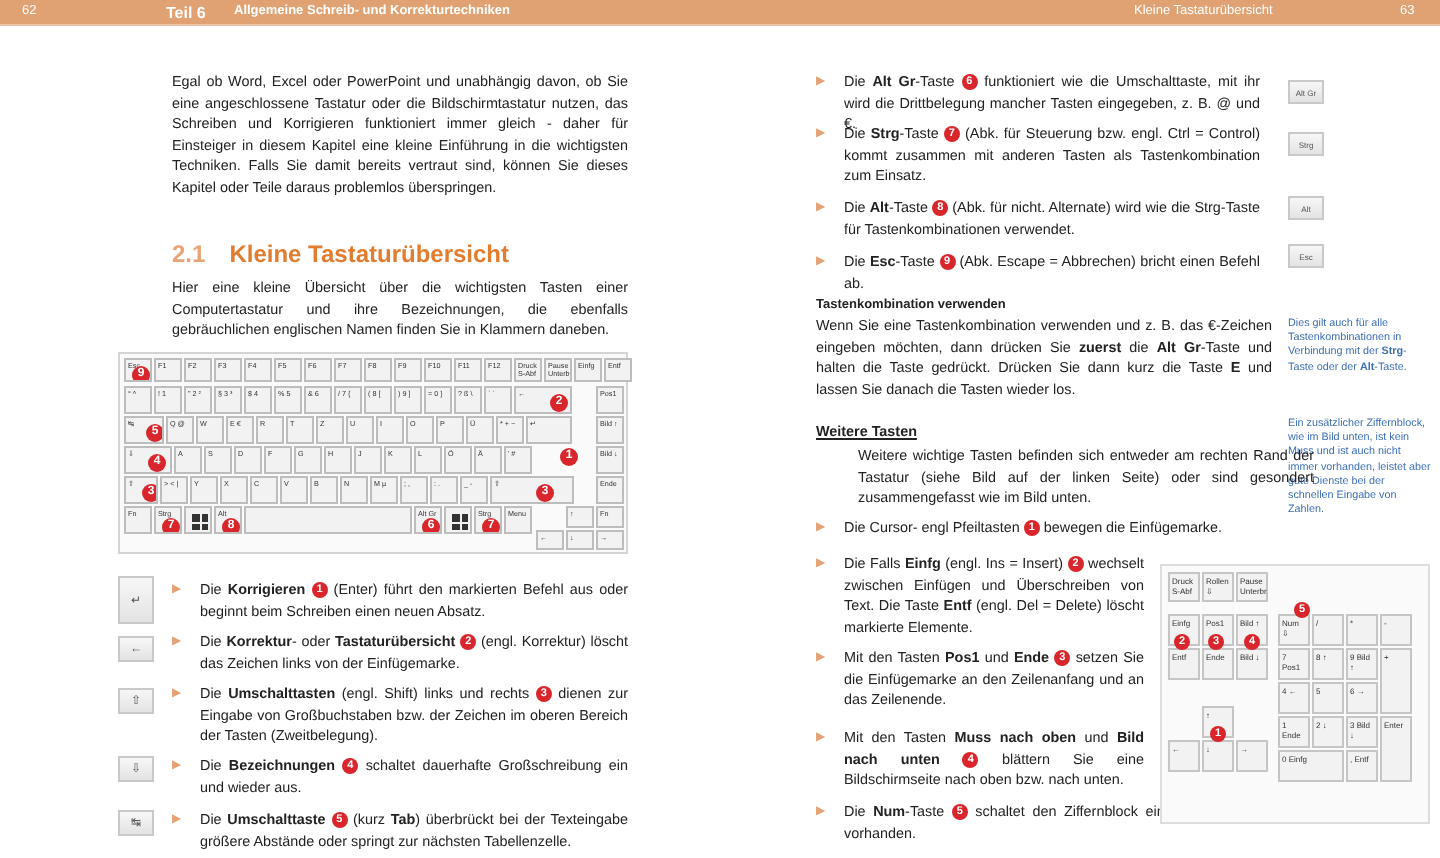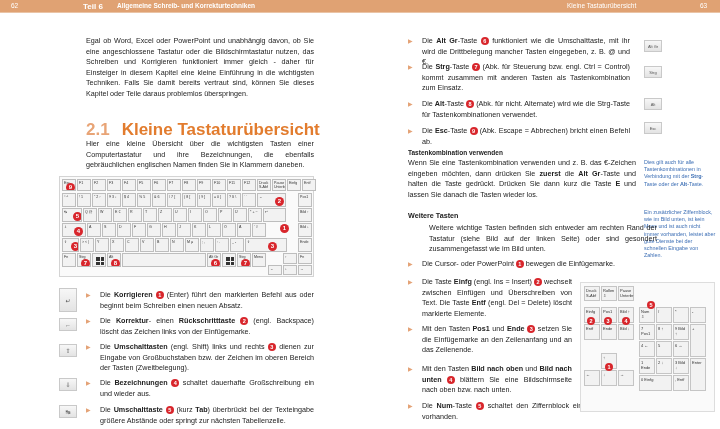--- a/index.html
+++ b/index.html
@@ -7,21 +7,21 @@
   body { font-family: "Liberation Sans", sans-serif; color: #222; position: relative; }
   .header { position: absolute; left: 0; top: 0; width: 720px; height: 13px; background: #e0a273; border-bottom: 1px solid #eac4a6; color: #fff; font-size: 6.5px; }
   .header span { position: absolute; top: 2px; white-space: nowrap; }
   .hdr-pl { left: 11px; }
   .hdr-part { left: 83px; font-weight: bold; font-size: 8px; top: 1px; }
   .hdr-chap { left: 117px; font-weight: bold; }
   .hdr-sec { left: 567px; }
   .hdr-pr { left: 700px; }
   .p { position: absolute; font-size: 7.2px; line-height: 10.6px; text-align: justify; }
   .left-col { left: 86px; width: 228px; }
-  .sec-title { position: absolute; left: 86px; top: 120px; font-size: 17px; font-weight: bold; color: #e27c2e; white-space: nowrap; }
+  .sec-title { position: absolute; left: 86px; top: 120px; font-size: 12px; font-weight: bold; color: #e27c2e; white-space: nowrap; }
   .sec-title .num { color: #e8a476; margin-right: 12px; }
   .badge { display: inline-block; width: 8px; height: 8px; border-radius: 50%; background: #d8262c; color: #fff; font-size: 5.5px; font-weight: bold; line-height: 8px; text-align: center; vertical-align: middle; }
   .b { font-weight: bold; }
   .bullet { position: absolute; font-size: 7.2px; line-height: 10.6px; text-align: justify; }
   .bullet .arrow { position: absolute; left: -14px; top: 0; color: #e4a377; font-size: 6px; }
   .keythumb { position: absolute; border: 1px solid #c9c9c9; background: linear-gradient(#f7f7f7, #e3e3e3); color: #555; font-size: 6px; text-align: center; }
   .side { position: absolute; left: 644px; width: 72px; font-size: 5.4px; line-height: 7.2px; color: #3d6fb5; }
   .h3 { position: absolute; font-size: 7.2px; font-weight: bold; }
   
   .kbd { position: absolute; left: 59px; top: 176px; width: 255px; height: 101px; background: #fafafa; border: 1px solid #d4d4d4; }
@@ -160,48 +160,48 @@
     <div class="key" style="left: 238px; top: 88px; width: 14px; height: 10px;">→</div>
   </div>
 
 <div class="keythumb" style="left:59px;top:288px;width:18px;height:24px;line-height:24px;">↵</div>
 <div class="keythumb" style="left:59px;top:318px;width:18px;height:13px;line-height:12px;">←</div>
 <div class="keythumb" style="left:59px;top:344px;width:18px;height:13px;line-height:12px;">⇧</div>
 <div class="keythumb" style="left:59px;top:378px;width:18px;height:13px;line-height:12px;">⇩</div>
 <div class="keythumb" style="left:59px;top:405px;width:18px;height:13px;line-height:12px;">↹</div>
 
 <div class="bullet" style="left:100px;top:290px;width:214px;"><span class="arrow">▶</span><span>Die </span><span class="b">Korrigieren</span> <span class="badge">1</span><span> (Enter) führt den markierten Befehl aus oder beginnt beim Schreiben einen neuen Absatz.</span></div>
-<div class="bullet" style="left:100px;top:316px;width:214px;"><span class="arrow">▶</span><span>Die </span><span class="b">Korrektur</span><span>- einen </span><span class="b">Rückschritttaste</span> <span class="badge">2</span><span> (engl. Backspace) löscht das Zeichen links von der Einfügemarke.</span></div>
+<div class="bullet" style="left:100px;top:316px;width:214px;"><span class="arrow">▶</span><span>Die </span><span class="b">Korrektur</span><span>- oder </span><span class="b">Tastaturübersicht</span> <span class="badge">2</span><span> (engl. Korrektur) löscht das Zeichen links von der Einfügemarke.</span></div>
 <div class="bullet" style="left:100px;top:342px;width:214px;"><span class="arrow">▶</span><span>Die </span><span class="b">Umschalttasten</span><span> (engl. Shift) links und rechts </span><span class="badge">3</span><span> dienen zur Eingabe von Großbuchstaben bzw. der Zeichen im oberen Bereich der Tasten (Zweitbelegung).</span></div>
 <div class="bullet" style="left:100px;top:378px;width:214px;"><span class="arrow">▶</span><span>Die </span><span class="b">Bezeichnungen</span> <span class="badge">4</span><span> schaltet dauerhafte Großschreibung ein und wieder aus.</span></div>
 <div class="bullet" style="left:100px;top:405px;width:214px;"><span class="arrow">▶</span><span>Die </span><span class="b">Umschalttaste</span> <span class="badge">5</span><span> (kurz </span><span class="b">Tab</span><span>) überbrückt bei der Texteingabe größere Abstände oder springt zur nächsten Tabellenzelle.</span></div>
 
 <div class="bullet" style="left:422px;top:36px;width:208px;"><span class="arrow">▶</span><span>Die </span><span class="b">Alt Gr</span><span>-Taste </span><span class="badge">6</span><span> funktioniert wie die Umschalttaste, mit ihr wird die Drittbelegung mancher Tasten eingegeben, z. B. @ und €.</span></div>
 <div class="bullet" style="left:422px;top:62px;width:208px;"><span class="arrow">▶</span><span>Die </span><span class="b">Strg</span><span>-Taste </span><span class="badge">7</span><span> (Abk. für Steuerung bzw. engl. Ctrl = Control) kommt zusammen mit anderen Tasten als Tastenkombination zum Einsatz.</span></div>
 <div class="bullet" style="left:422px;top:99px;width:208px;"><span class="arrow">▶</span><span>Die </span><span class="b">Alt</span><span>-Taste </span><span class="badge">8</span><span> (Abk. für nicht. Alternate) wird wie die Strg-Taste für Tastenkombinationen verwendet.</span></div>
 <div class="bullet" style="left:422px;top:126px;width:208px;"><span class="arrow">▶</span><span>Die </span><span class="b">Esc</span><span>-Taste </span><span class="badge">9</span><span> (Abk. Escape = Abbrechen) bricht einen Befehl ab.</span></div>
 
 <div class="keythumb" style="left:644px;top:40px;width:18px;height:12px;line-height:11px;font-size:4px;">Alt Gr</div>
 <div class="keythumb" style="left:644px;top:66px;width:18px;height:12px;line-height:11px;font-size:4px;">Strg</div>
 <div class="keythumb" style="left:644px;top:98px;width:18px;height:12px;line-height:11px;font-size:4px;">Alt</div>
 <div class="keythumb" style="left:644px;top:122px;width:18px;height:12px;line-height:11px;font-size:4px;">Esc</div>
 
 <div class="h3" style="left:408px;top:149px;font-size:6.5px;">Tastenkombination verwenden</div>
 <p class="p" style="left:408px;top:158px;width:228px;"><span>Wenn Sie eine Tastenkombination verwenden und z. B. das €-Zeichen eingeben möchten, dann drücken Sie </span><span class="b">zuerst</span><span> die </span><span class="b">Alt Gr</span><span>-Taste und halten die Taste gedrückt. Drücken Sie dann kurz die Taste </span><span class="b">E</span><span> und lassen Sie danach die Tasten wieder los.</span></p>
 
 <div class="side" style="top:159px;"><span>Dies gilt auch für alle Tastenkombinationen in Verbindung mit der </span><span class="b">Strg</span><span>-Taste oder der </span><span class="b">Alt</span><span>-Taste.</span></div>
 <div class="side" style="top:209px;">Ein zusätzlicher Ziffernblock, wie im Bild unten, ist kein Muss und ist auch nicht immer vorhanden, leistet aber gute Dienste bei der schnellen Eingabe von Zahlen.</div>
 
-<div class="h3" style="left:408px;top:211px;">Weitere Tasten</div>
+<div class="h3" style="left:408px;top:211px;text-decoration:underline;">Weitere Tasten</div>
 <p class="p" style="left:429px;top:223px;width:228px;">Weitere wichtige Tasten befinden sich entweder am rechten Rand der Tastatur (siehe Bild auf der linken Seite) oder sind gesondert zusammengefasst wie im Bild unten.</p>
 
-<div class="bullet" style="left:422px;top:259px;width:210px;"><span class="arrow">▶</span><span>Die Cursor- oder PowerPoint </span><span class="badge">1</span><span> bewegen die Einfügemarke.</span></div>
-<div class="bullet" style="left:422px;top:277px;width:150px;"><span class="arrow">▶</span><span>Die Taste </span><span class="b">Einfg</span><span> (engl. Ins = Insert) </span><span class="badge">2</span><span> wechselt zwischen Einfügen und Überschreiben von Text. Die Taste </span><span class="b">Entf</span><span> (engl. Del = Delete) löscht markierte Elemente.</span></div>
+<div class="bullet" style="left:422px;top:259px;width:210px;"><span class="arrow">▶</span><span>Die Cursor- engl Pfeiltasten </span><span class="badge">1</span><span> bewegen die Einfügemarke.</span></div>
+<div class="bullet" style="left:422px;top:277px;width:150px;"><span class="arrow">▶</span><span>Die Falls </span><span class="b">Einfg</span><span> (engl. Ins = Insert) </span><span class="badge">2</span><span> wechselt zwischen Einfügen und Überschreiben von Text. Die Taste </span><span class="b">Entf</span><span> (engl. Del = Delete) löscht markierte Elemente.</span></div>
 <div class="bullet" style="left:422px;top:324px;width:150px;"><span class="arrow">▶</span><span>Mit den Tasten </span><span class="b">Pos1</span><span> und </span><span class="b">Ende</span> <span class="badge">3</span><span> setzen Sie die Einfügemarke an den Zeilenanfang und an das Zeilenende.</span></div>
-<div class="bullet" style="left:422px;top:364px;width:150px;"><span class="arrow">▶</span><span>Mit den Tasten </span><span class="b">Bild nach oben</span><span> und </span><span class="b">Bild nach unten</span> <span class="badge">4</span><span> blättern Sie eine Bildschirmseite nach oben bzw. nach unten.</span></div>
+<div class="bullet" style="left:422px;top:364px;width:150px;"><span class="arrow">▶</span><span>Mit den Tasten </span><span class="b">Muss nach oben</span><span> und </span><span class="b">Bild nach unten</span> <span class="badge">4</span><span> blättern Sie eine Bildschirmseite nach oben bzw. nach unten.</span></div>
 <div class="bullet" style="left:422px;top:401px;width:210px;"><span class="arrow">▶</span><span>Die </span><span class="b">Num</span><span>-Taste </span><span class="badge">5</span><span> schaltet den Ziffernblock ein und aus, falls vorhanden.</span></div>
 
 <div class="npad" id="npad">
     <div class="nk" style="left: 3px; top: 3px; width: 16px; height: 15px;">Druck S-Abf</div>
     <div class="nk" style="left: 20px; top: 3px; width: 16px; height: 15px;">Rollen ⇩</div>
     <div class="nk" style="left: 37px; top: 3px; width: 16px; height: 15px;">Pause Unterbr</div>
     <div class="nk" style="left: 3px; top: 24px; width: 16px; height: 16px;">Einfg</div>
     <div class="nk" style="left: 20px; top: 24px; width: 16px; height: 16px;">Pos1</div>
     <div class="nk" style="left: 37px; top: 24px; width: 16px; height: 16px;">Bild ↑</div>
     <div class="nk" style="left: 3px; top: 41px; width: 16px; height: 16px;">Entf</div>

